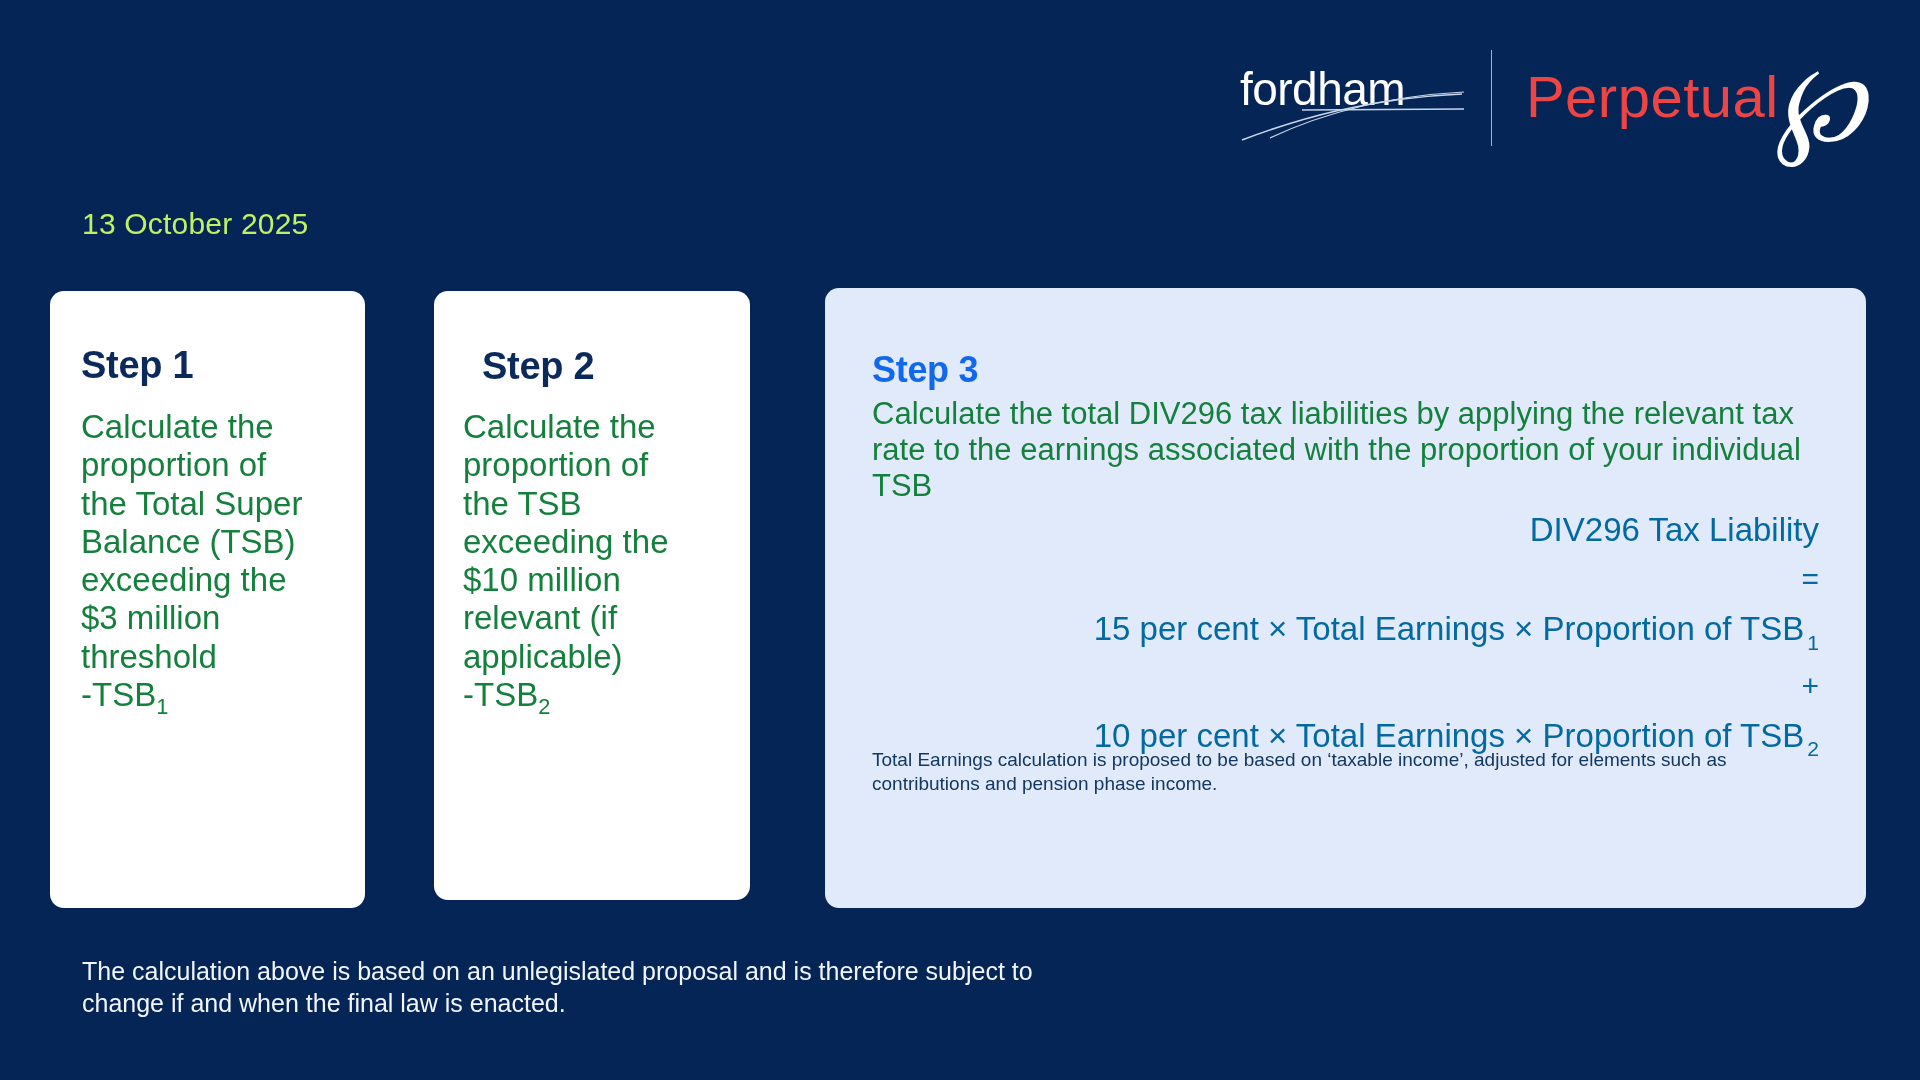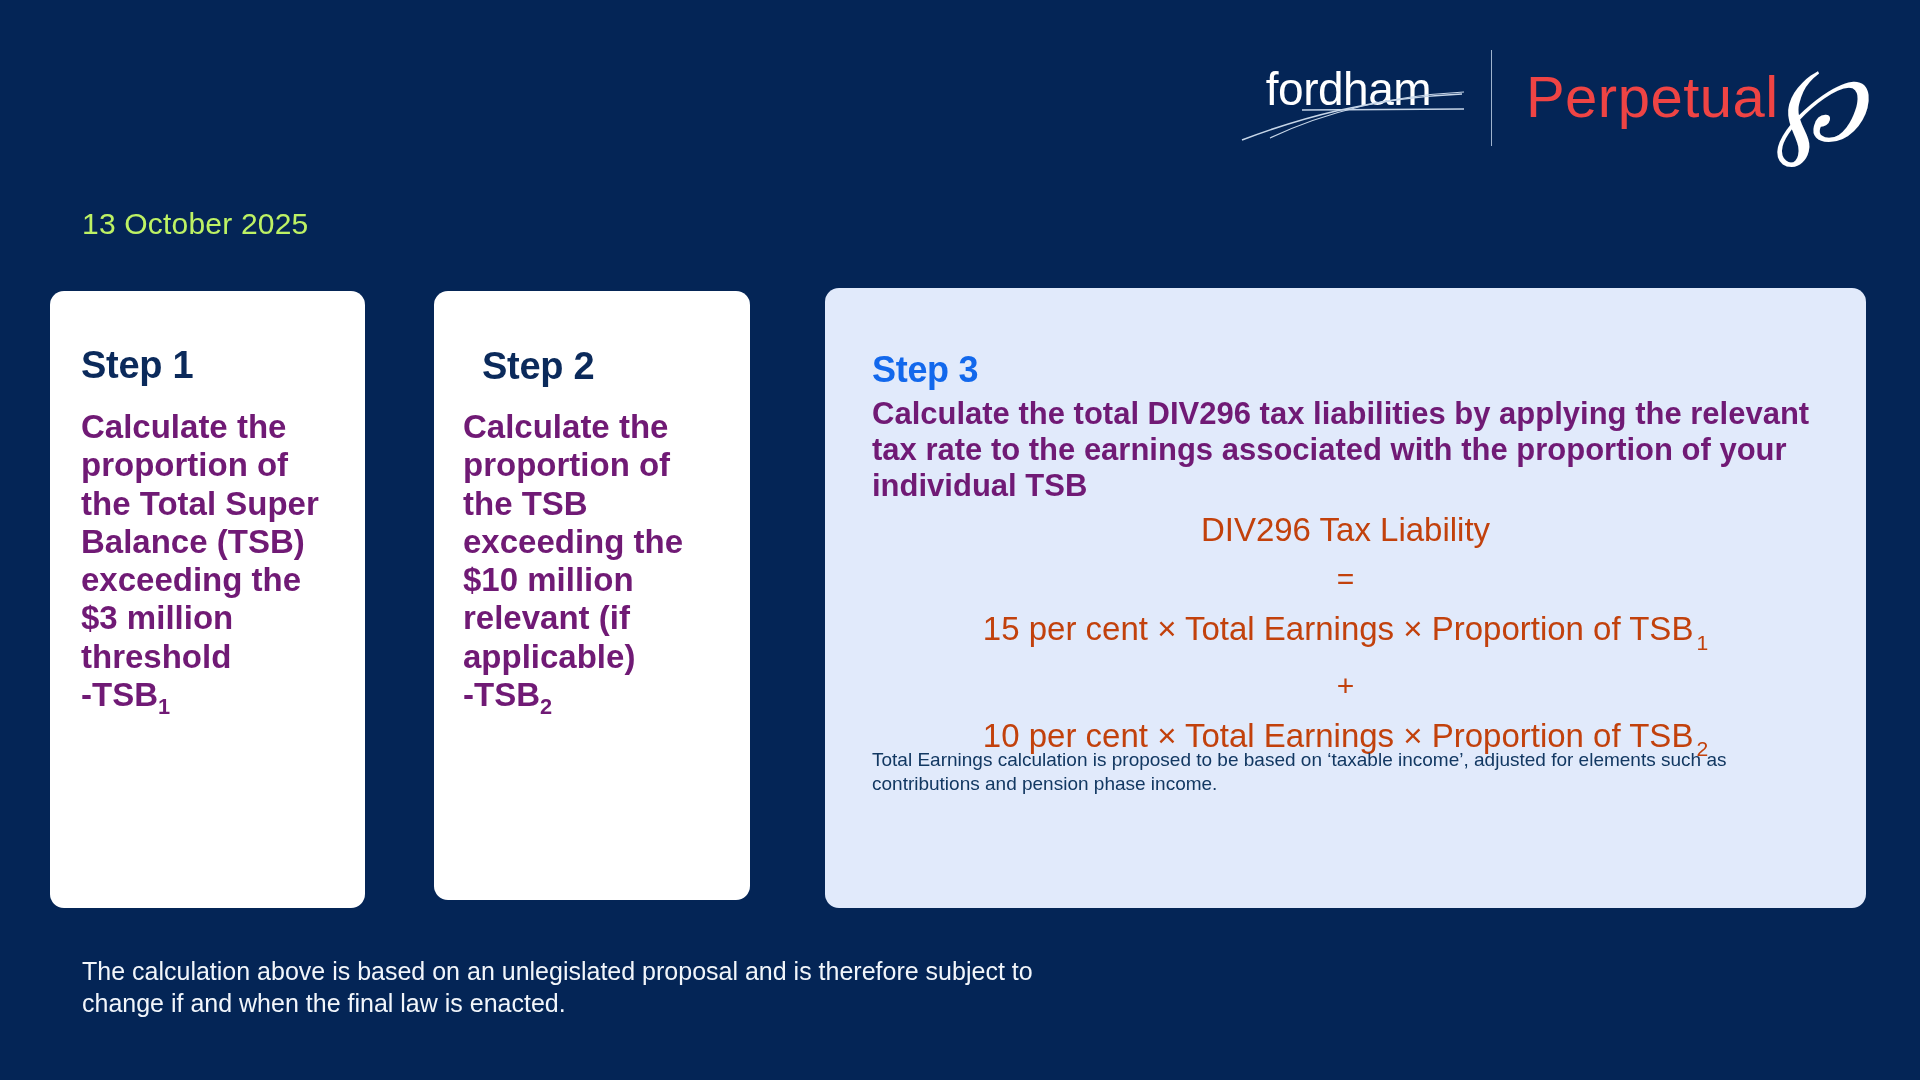--- a/index.html
+++ b/index.html
@@ -18,21 +18,21 @@
   
   .logo-bar {
     position:absolute;
     top:48px; right:55px;
     display:flex; align-items:center;
     height:100px;
   }
   .logo-fordham {
     position:relative;
     width:225px; height:92px;
-    display:flex; align-items:flex-start; justify-content:center;
+    display:flex; align-items:flex-start; justify-content:flex-start;
   }
   .logo-fordham .word {
     font-family:"Liberation Sans", sans-serif;
     font-size:46px;
     font-weight:300;
     letter-spacing:-0.5px;
     color:#ffffff;
     line-height:1;
     padding-top:14px;
     padding-right:8px;
@@ -96,39 +96,39 @@
   }
   #card-1 .step-title { position:absolute; left:31px; top:53px; font-size:38px; }
   #card-2 .step-title { position:absolute; left:48px; top:54px; font-size:38px; }
   #card-3 .step-title {
     position:absolute; left:47px; top:61px;
     font-size:36px; color:#1268ec;
   }
 
   .step-body {
     position:absolute;
-    color:#701a75;
-    font-weight:700;
+    color:#15803d;
+    font-weight:400;
     line-height:1.16;
   }
   #card-1 .step-body { left:31px; top:117px; width:270px; font-size:33px; }
   #card-2 .step-body { left:29px; top:117px; width:272px; font-size:33px; }
   #card-3 .step-body {
     left:47px; top:108px; width:940px;
     font-size:31px; line-height:1.16;
   }
 
   .sub { font-size:0.66em; vertical-align:-0.36em; }
 
   
   .formula {
     position:absolute;
     left:47px; top:225px; width:947px;
-    text-align:center;
-    color:#c2410c;
+    text-align:right;
+    color:#0369a1;
   }
   .formula .line {
     font-size:33px;
     line-height:1.0;
     margin-bottom:18px;
     white-space:nowrap;
   }
   .formula .op {
     font-size:30px;
     line-height:1.0;

